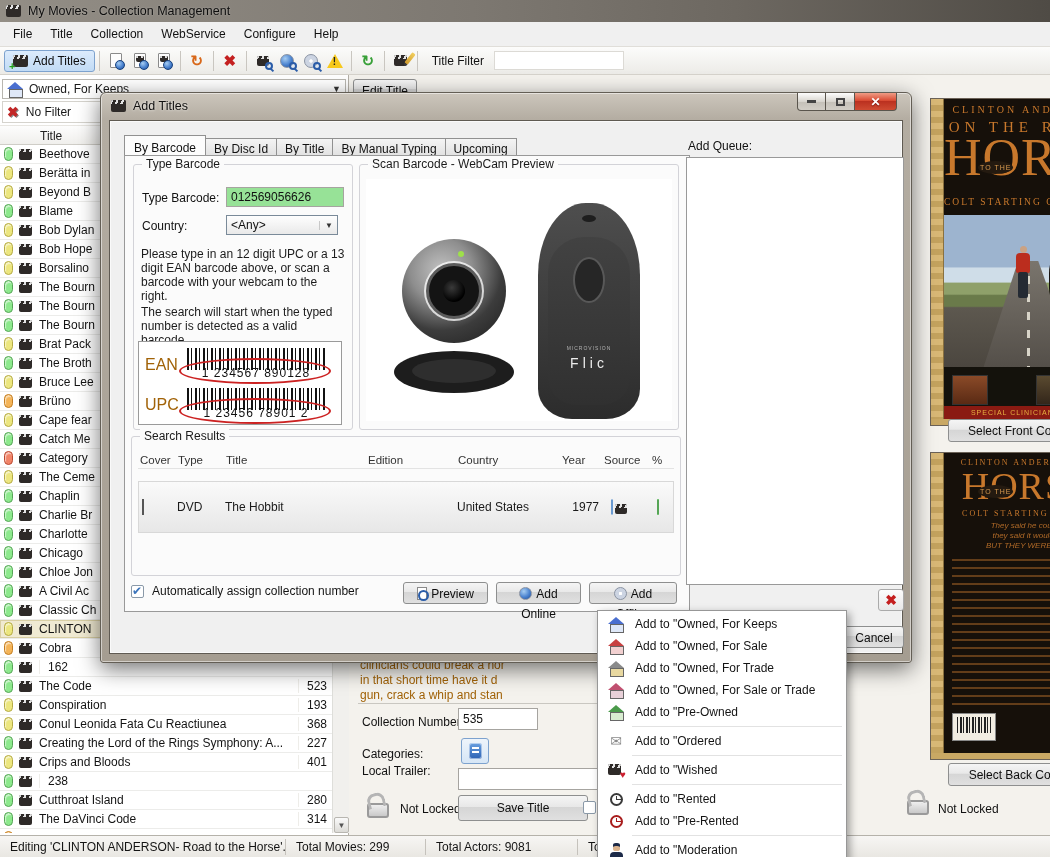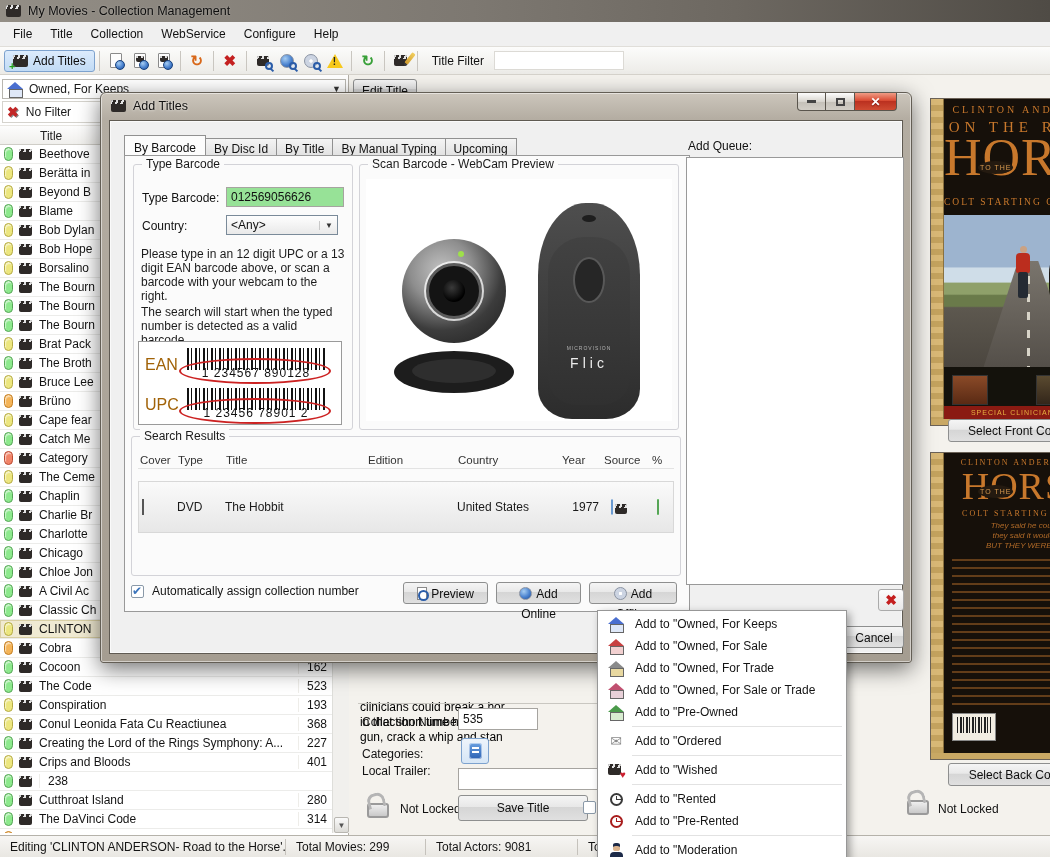--- a/index.html
+++ b/index.html
@@ -73,21 +73,21 @@
   .vscroll{position:absolute;left:332px;top:70px;width:17px;height:688px;background:#f1f0ed;border-left:1px solid #dededa;}
   .vs-btn{position:absolute;left:1px;width:15px;height:16px;background:linear-gradient(#fafafa,#dcdbd7);
     border:1px solid #b8b6b0;border-radius:2px;color:#555;font-size:8px;text-align:center;line-height:15px;}
   .vs-up{top:0;} .vs-dn{bottom:0;}
 
   
   .form-area{position:absolute;left:349px;top:75px;width:701px;height:760px;background:#f4f2ed;}
   .win-btn{display:inline-block;background:linear-gradient(#f5f5f5,#e8e8e8 45%,#d5d5d5 46%,#e0e0e0);
     border:1px solid #8e8f8f;border-radius:3px;color:#0f0f0f;font-size:12px;text-align:center;}
   .edit-title-btn{position:absolute;left:4px;top:4px;width:64px;height:22px;line-height:20px;}
-  .desc{position:absolute;left:11px;top:583px;width:280px;height:46px;overflow:hidden;color:#000000;font-size:12px;line-height:15px;margin-top:42px;}
+  .desc{position:absolute;left:11px;top:583px;width:280px;height:46px;overflow:hidden;color:#a16207;font-size:12px;line-height:15px;}
   .desc div{white-space:nowrap;}
   .form-divider{position:absolute;left:9px;top:628px;width:287px;height:1px;background:#c9c7c1;}
   .f-label{position:absolute;color:#111;}
   .f-input{position:absolute;background:#fff;border:1px solid #a6a4a0;padding:2px 4px;font-size:12px;color:#111;}
   .cat-btn{position:absolute;left:112px;top:663px;width:28px;height:26px;background:linear-gradient(#eef4fb,#d6e6f6);
     border:1px solid #7da2ce;border-radius:3px;display:flex;align-items:center;justify-content:center;}
   .cat-glyph{width:13px;height:16px;background:linear-gradient(#6aa0e0,#2c62b4);border-radius:3px;box-shadow:inset 0 0 0 1px rgba(255,255,255,.5);position:relative;}
   .cat-glyph::after{content:"";position:absolute;left:3px;top:4px;width:7px;height:2px;background:#fff;box-shadow:0 4px 0 #fff;}
   .lock{position:absolute;width:22px;height:15px;background:linear-gradient(#efefef,#c9c9c9);
     border:2px solid #9a9a9a;border-radius:3px;}
@@ -503,21 +503,20 @@
         </div>
         <div class="mrow">
           <span class="pill" style="background: rgb(244, 180, 88); border-color: rgb(196, 126, 34);"></span>
           <span class="clap rowclap"></span>
           <span class="mtitle">Cobra</span>
           <span class="mcount"></span>
         </div>
         <div class="mrow">
           <span class="pill" style="background: rgb(140, 233, 140); border-color: rgb(86, 165, 86);"></span>
           <span class="clap rowclap"></span>
-          <span class="mtitle">Cocoon</span>
           <span class="mcount">162</span>
         </div>
         <div class="mrow">
           <span class="pill" style="background: rgb(140, 233, 140); border-color: rgb(86, 165, 86);"></span>
           <span class="clap rowclap"></span>
           <span class="mtitle">The Code</span>
           <span class="mcount">523</span>
         </div>
         <div class="mrow">
           <span class="pill" style="background: rgb(236, 230, 126); border-color: rgb(181, 171, 68);"></span>

